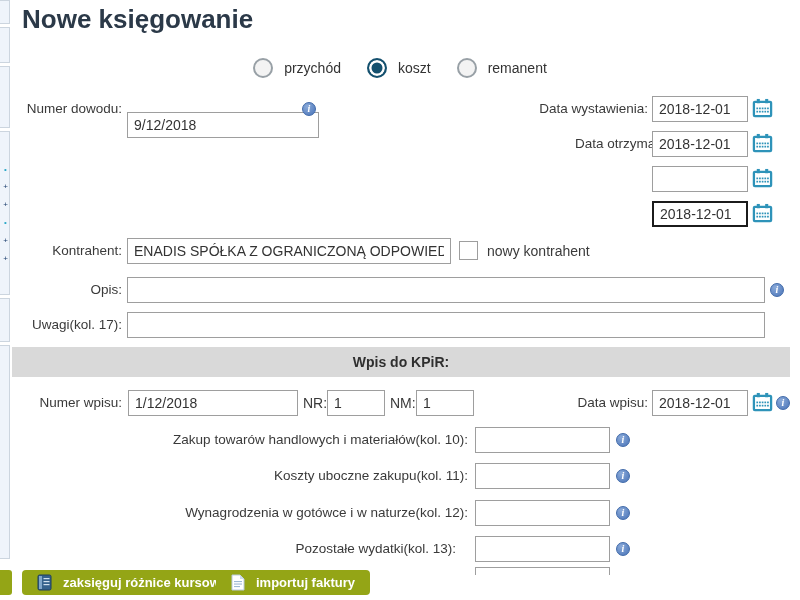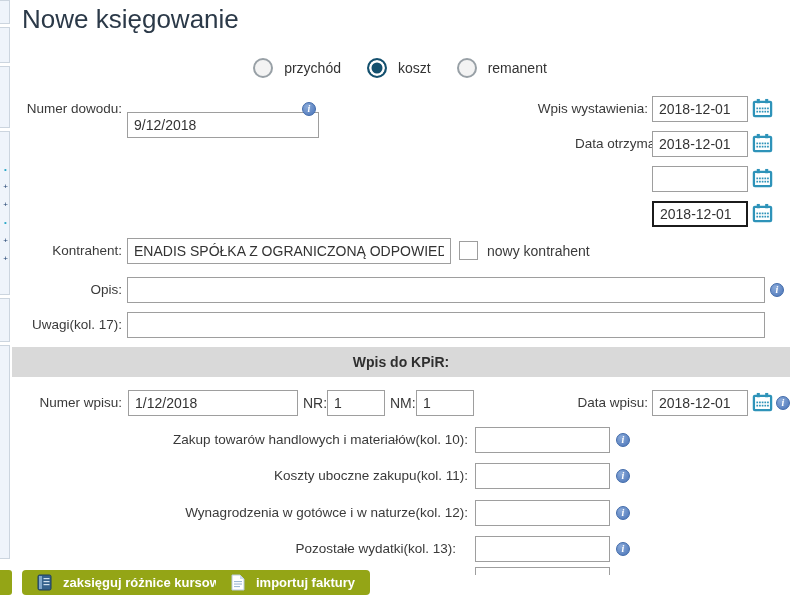--- a/index.html
+++ b/index.html
@@ -3,21 +3,21 @@
 <meta charset="utf-8">
 <style>
   html,body{margin:0;padding:0;background:#fff;}
   body{font-family:"Liberation Sans",sans-serif;}
   .screen{position:relative;width:800px;height:600px;background:#fff;overflow:hidden;}
 
   
   .strip-seg{position:absolute;left:0;width:10px;background:#eff4fb;border:1px solid #ccd5df;border-left:none;box-sizing:border-box;}
   .strip-glyph{position:absolute;left:1px;width:9px;font-size:8px;line-height:8px;text-align:center;}
 
-  .title{position:absolute;left:22px;top:0;margin:0;font-size:26px;line-height:38px;font-weight:400;color:#2b3948;}
+  .title{position:absolute;left:22px;top:0;margin:0;font-size:26px;line-height:38px;font-weight:700;color:#2b3948;}
 
   .radio-row{position:absolute;left:0;top:58px;width:800px;display:flex;justify-content:center;align-items:center;gap:26px;}
   .radio-item{display:flex;align-items:center;gap:11px;font-size:14px;color:#333;cursor:pointer;}
   .rdot{width:16px;height:16px;border-radius:50%;border:2px solid #98a0a6;background:#f3f3f3;}
   .rdot.selected{border-color:#14506e;background:#14506e;box-shadow:inset 0 0 0 2.5px #fff;}
 
   .lbl{position:absolute;font-size:13.5px;color:#3a3a3a;text-align:right;white-space:nowrap;}
   .lbl-left{text-align:left;}
   .inp{position:absolute;height:26px;border:1px solid #9e9e9e;background:#fff;color:#333;
        font-family:"Liberation Sans",sans-serif;font-size:14px;padding:0 6px;box-sizing:border-box;}
@@ -76,21 +76,21 @@
     <span class="radio-item">
       <span class="rdot"></span>
       <span>remanent</span>
     </span>
   </div>
 
   <span class="lbl" style="left:0;top:101px;width:122px;">Numer dowodu:</span>
   <input class="inp" style="left: 127px; top: 112px; width: 192px;" value="9/12/2018">
   <span class="info" style="left:302px;top:102px;"></span>
 
-  <span class="lbl" style="left:500px;top:101px;width:148px;">Wpis wystawienia:</span>
+  <span class="lbl" style="left:500px;top:101px;width:148px;">Data wystawienia:</span>
   <input class="inp" style="left: 652px; top: 96px; width: 96px;" value="2018-12-01">
   <svg class="cal" style="left:752px;top:98px;" viewBox="0 0 22 22">
     <rect x="2" y="4" width="18" height="15" rx="1" fill="#fff" stroke="#2e93b9" stroke-width="2.4"></rect>
     <rect x="5" y="1" width="3.2" height="4.5" fill="#2e93b9"></rect>
       <rect x="13.8" y="1" width="3.2" height="4.5" fill="#2e93b9"></rect>
     <g fill="#2e93b9">
         <rect x="4.6" y="10" width="1.8" height="1.8"></rect>
         <rect x="7.4" y="10" width="1.8" height="1.8"></rect>
         <rect x="10.2" y="10" width="1.8" height="1.8"></rect>
         <rect x="13" y="10" width="1.8" height="1.8"></rect>

